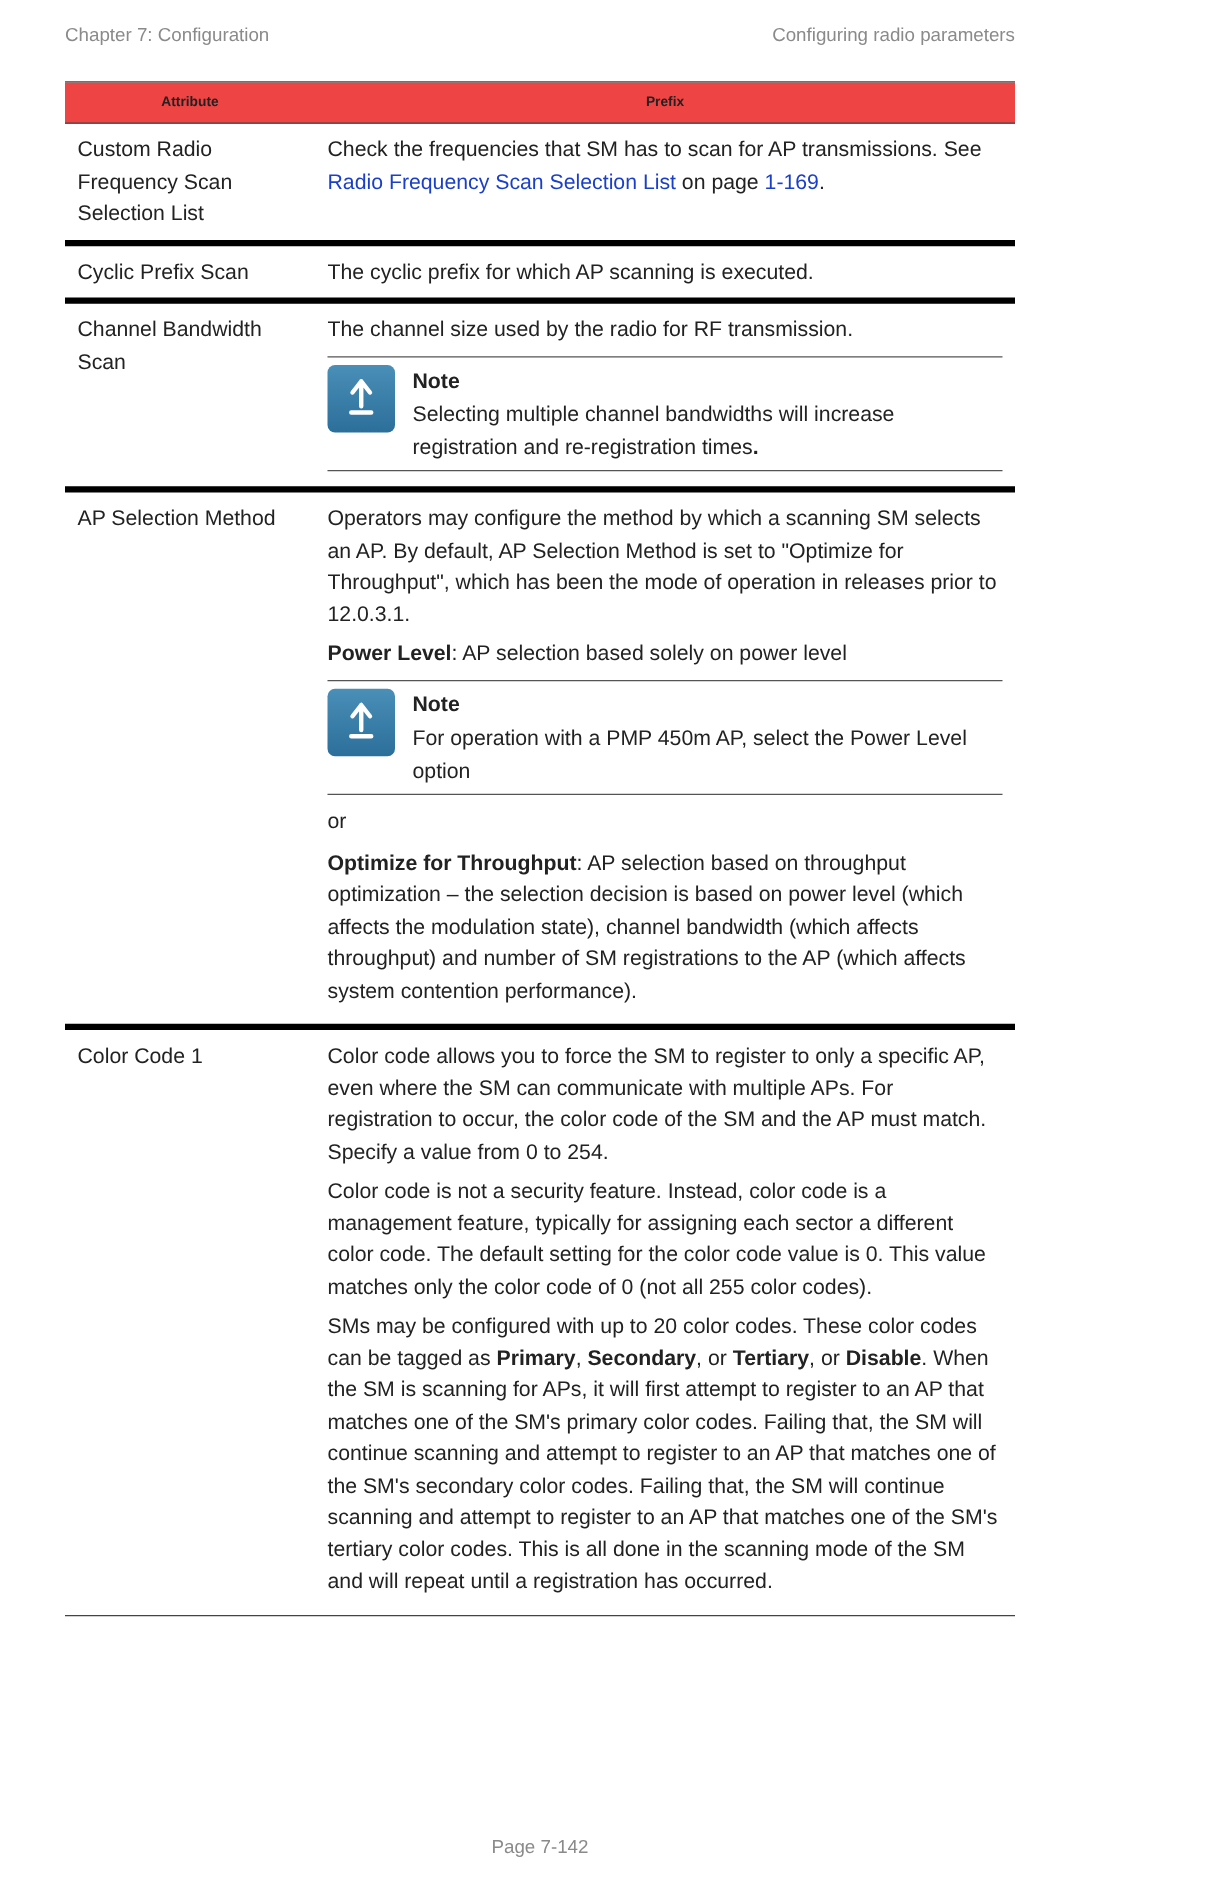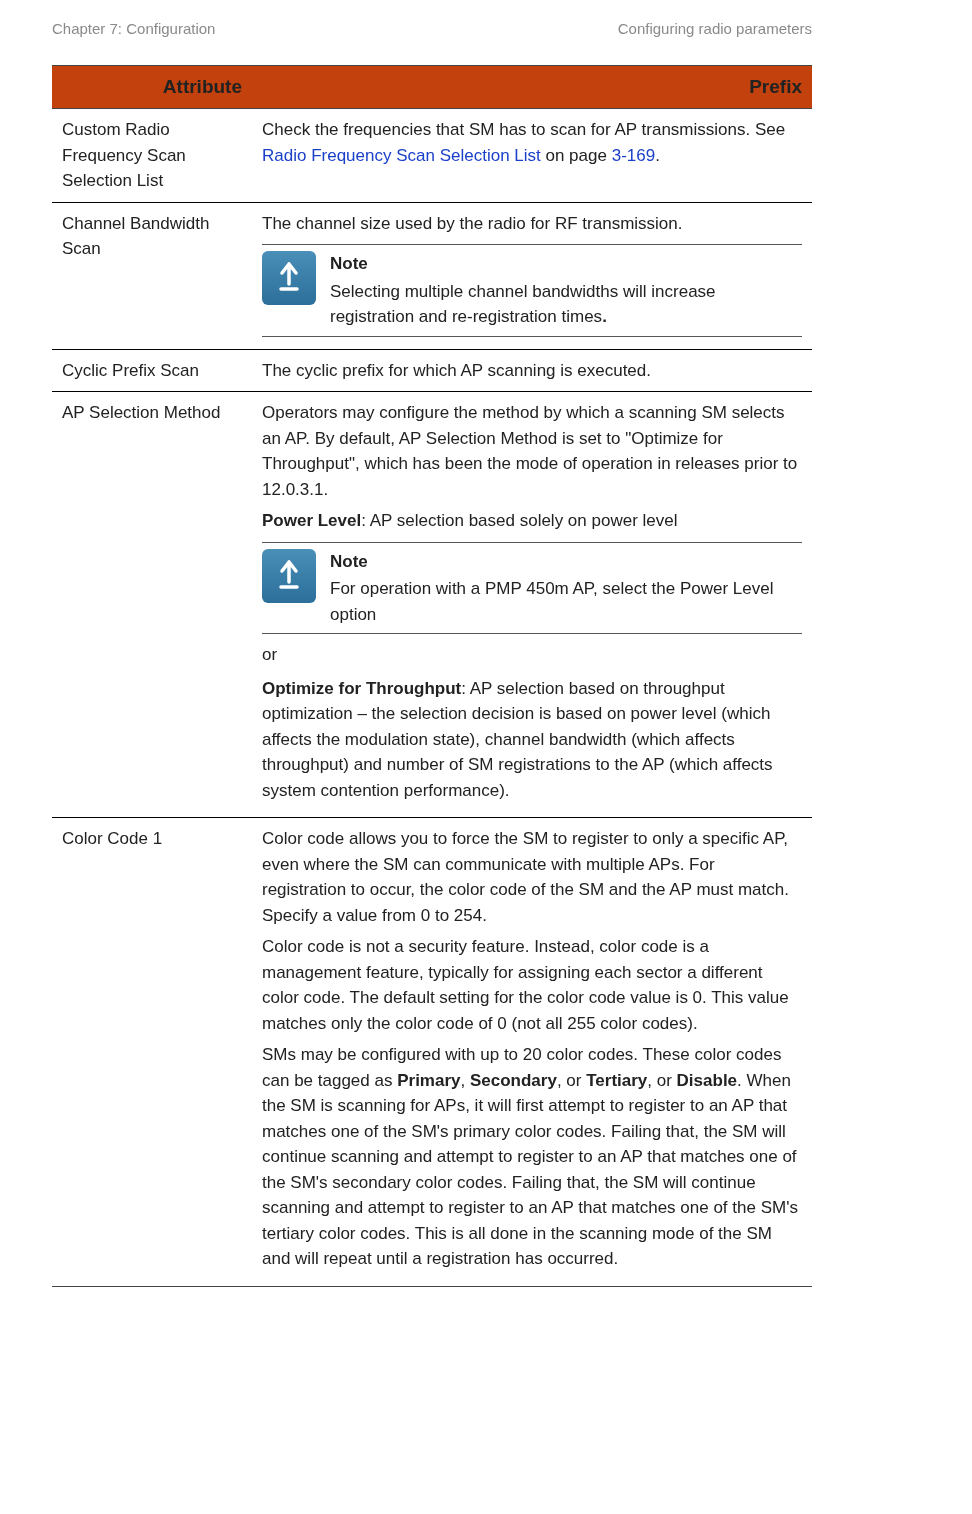--- a/index.html
+++ b/index.html
@@ -1,23 +1,23 @@
 <!DOCTYPE html>
 <html><head>
 <meta charset="utf-8">
 <style>
   * { box-sizing: border-box; margin: 0; padding: 0; }
   html, body { width: 972px; background: #fff; font-family: Arial, Helvetica, sans-serif; color: #333; }
   body { padding: 0; }
   .page { width: 864px; min-height: 1514px; padding: 20px 52px 40px 52px; position: relative; }
   .header { display: flex; justify-content: space-between; color: #8a8a8a; font-size: 15px; margin-bottom: 28px; }
   table.main { width: 100%; border-collapse: collapse; table-layout: fixed; }
-  table.main th { background: #c2410c; text-align: right; font-weight: bold; font-size: 19px; padding: 10px 10px; border-top: 1.5px solid #444; border-bottom: 1.5px solid #444; color: #222; }
+  table.main th { background: #ef4444; text-align: center; font-weight: bold; font-size: 11px; padding: 10px 10px; border-top: 1.5px solid #444; border-bottom: 1.5px solid #444; color: #222; }
   table.main th.attr { width: 200px; }
-  table.main td { vertical-align: top; padding: 8px 10px; border-bottom: 1px solid #000000; font-size: 17px; line-height: 1.5; color: #222; }
+  table.main td { vertical-align: top; padding: 8px 10px; border-bottom: 5px solid #000000; font-size: 17px; line-height: 1.5; color: #222; }
   table.main tr:last-child td { border-bottom: 1.5px solid #444; }
   .link { color: #1a3fc9; cursor: pointer; }
   .note-box { border-top: 1px solid #555; border-bottom: 1px solid #555; margin: 8px 0 4px 0; }
   .note-inner { display: flex; align-items: flex-start; padding: 6px 0; }
   .note-icon { width: 54px; height: 54px; flex: 0 0 54px; margin-right: 14px; border-radius: 6px; background: linear-gradient(#4a8fb8, #2b6f9a); position: relative; }
   .note-icon svg { position: absolute; top: 50%; left: 50%; transform: translate(-50%, -50%); }
   .note-text { flex: 1; }
   .note-title { font-weight: bold; margin-bottom: 2px; }
   .para { margin-bottom: 6px; }
   .em { }
@@ -40,47 +40,47 @@
       <tr>
         <th class="attr">Attribute</th>
         <th>Prefix</th>
       </tr>
     </thead>
     <tbody>
 
       <tr>
         <td>Custom Radio Frequency Scan Selection List</td>
         <td>
-          <span>Check the frequencies that SM has to scan for AP transmissions. See </span><span class="link">Radio Frequency Scan Selection List</span><span> on page </span><span class="link">3-169</span><span>.</span>
+          <span>Check the frequencies that SM has to scan for AP transmissions. See </span><span class="link">Radio Frequency Scan Selection List</span><span> on page </span><span class="link">1-169</span><span>.</span>
         </td>
+      </tr>
+
+      <tr>
+        <td>Cyclic Prefix Scan</td>
+        <td>The cyclic prefix for which AP scanning is executed.</td>
       </tr>
 
       <tr>
         <td>Channel Bandwidth Scan</td>
         <td>
           <div class="para">The channel size used by the radio for RF transmission.</div>
           <div class="note-box">
             <div class="note-inner">
               <div class="note-icon">
                 <svg width="34" height="34" viewBox="0 0 34 34">
                     <path d="M17 3 L17 23 M17 3 L10 12 M17 3 L24 12 M9 28 L25 28" stroke="#fff" stroke-width="3.5" fill="none" stroke-linecap="round" stroke-linejoin="round"></path>
                   </svg>
               </div>
               <div class="note-text">
                 <div class="note-title">Note</div>
                 <div><span>Selecting multiple channel bandwidths will increase registration and re-registration times</span><span class="bold">.</span></div>
               </div>
             </div>
           </div>
         </td>
-      </tr>
-
-      <tr>
-        <td>Cyclic Prefix Scan</td>
-        <td>The cyclic prefix for which AP scanning is executed.</td>
       </tr>
 
       <tr>
         <td>AP Selection Method</td>
         <td>
           <div class="para">Operators may configure the method by which a scanning SM selects an AP. By default, AP Selection Method is set to "Optimize for Throughput", which has been the mode of operation in releases prior to 12.0.3.1.</div>
           <div class="para"><span class="bold">Power Level</span><span>: AP selection based solely on power level</span></div>
           <div class="note-box">
             <div class="note-inner">
               <div class="note-icon">
@@ -104,13 +104,14 @@
         <td>
           <div class="para"><span>Color code allows you to force the SM to register to only a specific AP, even where the SM can communicate with multiple APs. For registration to occur, the color code of the SM and the AP </span><span class="em">must</span><span> match. Specify a value from 0 to 254.</span></div>
           <div class="para"><span>Color code is not a security feature. Instead, color code is a management feature, typically for assigning each sector a different color code. The default setting for the color code value is 0. This value matches only the color code of 0 (</span><span class="em">not</span><span> all 255 color codes).</span></div>
           <div class="para"><span>SMs may be configured with up to 20 color codes. These color codes can be tagged as </span><span class="bold">Primary</span><span>, </span><span class="bold">Secondary</span><span>, or </span><span class="bold">Tertiary</span><span>, or </span><span class="bold">Disable</span><span>. When the SM is scanning for APs, it will first attempt to register to an AP that matches one of the SM's primary color codes. Failing that, the SM will continue scanning and attempt to register to an AP that matches one of the SM's secondary color codes. Failing that, the SM will continue scanning and attempt to register to an AP that matches one of the SM's tertiary color codes. This is all done in the scanning mode of the SM and will repeat until a registration has occurred.</span></div>
         </td>
       </tr>
 
     </tbody>
   </table>
 
+  <div class="footer">Page 7-142</div>
 </div>
 
 </body></html>

